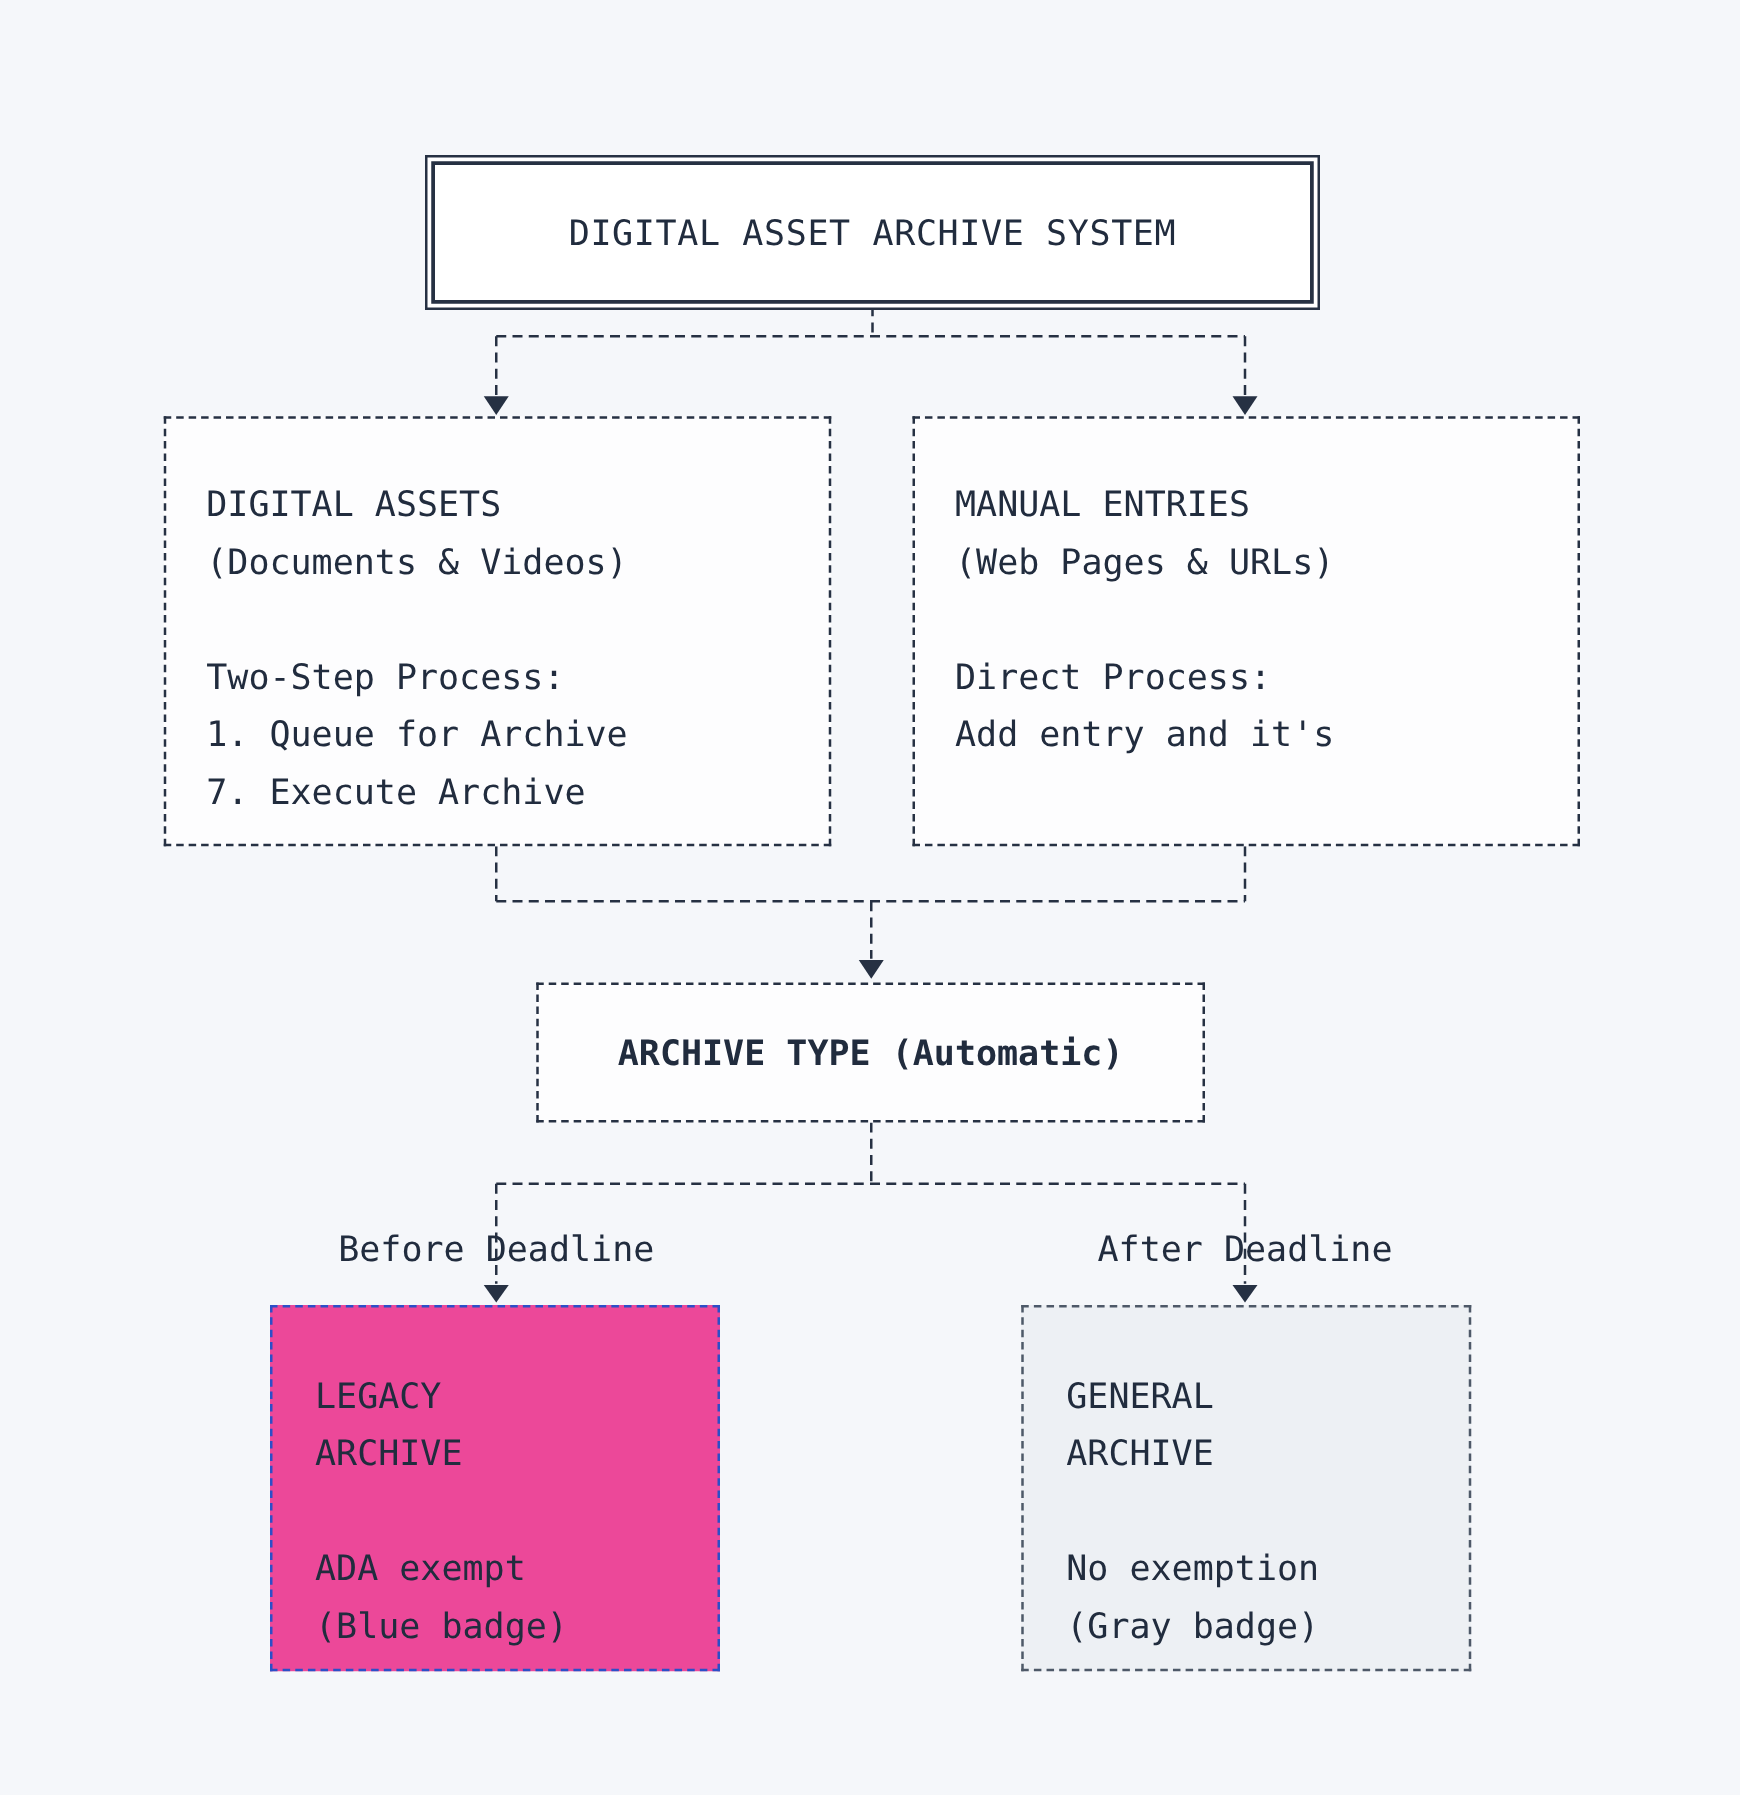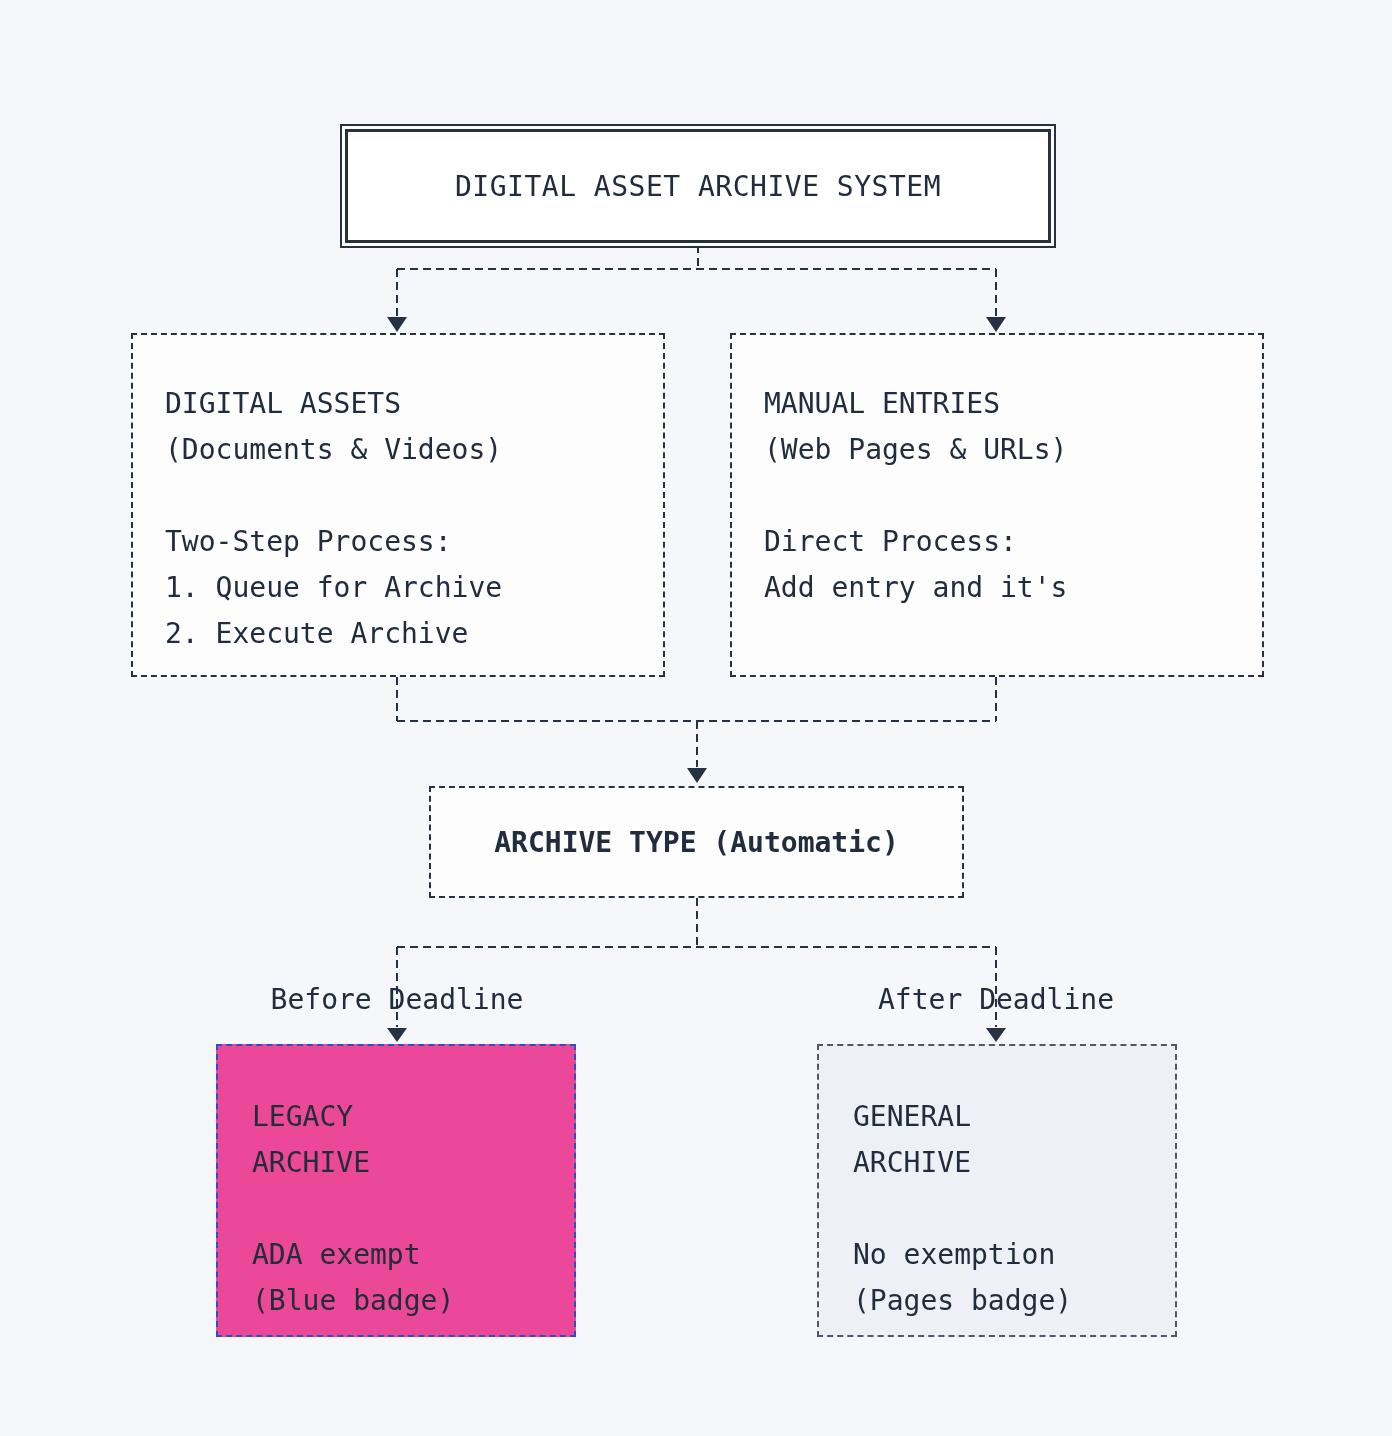--- a/index.html
+++ b/index.html
@@ -143,21 +143,21 @@
       <span>DIGITAL ASSET ARCHIVE SYSTEM</span>
     </div>
   </div>
 
   <div class="box dashed-node node-digital-assets">
     <div class="line">DIGITAL ASSETS</div>
     <div class="line">(Documents &amp; Videos)</div>
     <div class="line"></div>
     <div class="line">Two-Step Process:</div>
     <div class="line">1. Queue for Archive</div>
-    <div class="line">2. Execute Archive</div>
+    <div class="line">7. Execute Archive</div>
   </div>
 
   <div class="box dashed-node node-manual-entries">
     <div class="line">MANUAL ENTRIES</div>
     <div class="line">(Web Pages &amp; URLs)</div>
     <div class="line"></div>
     <div class="line">Direct Process:</div>
     <div class="line">Add entry and it's</div>
   </div>
 
@@ -174,16 +174,16 @@
     <div class="line"></div>
     <div class="line">ADA exempt</div>
     <div class="line">(Blue badge)</div>
   </div>
 
   <div class="box leaf node-general">
     <div class="line">GENERAL</div>
     <div class="line">ARCHIVE</div>
     <div class="line"></div>
     <div class="line">No exemption</div>
-    <div class="line">(Pages badge)</div>
+    <div class="line">(Gray badge)</div>
   </div>
 
 </div>
 
 </body></html>

